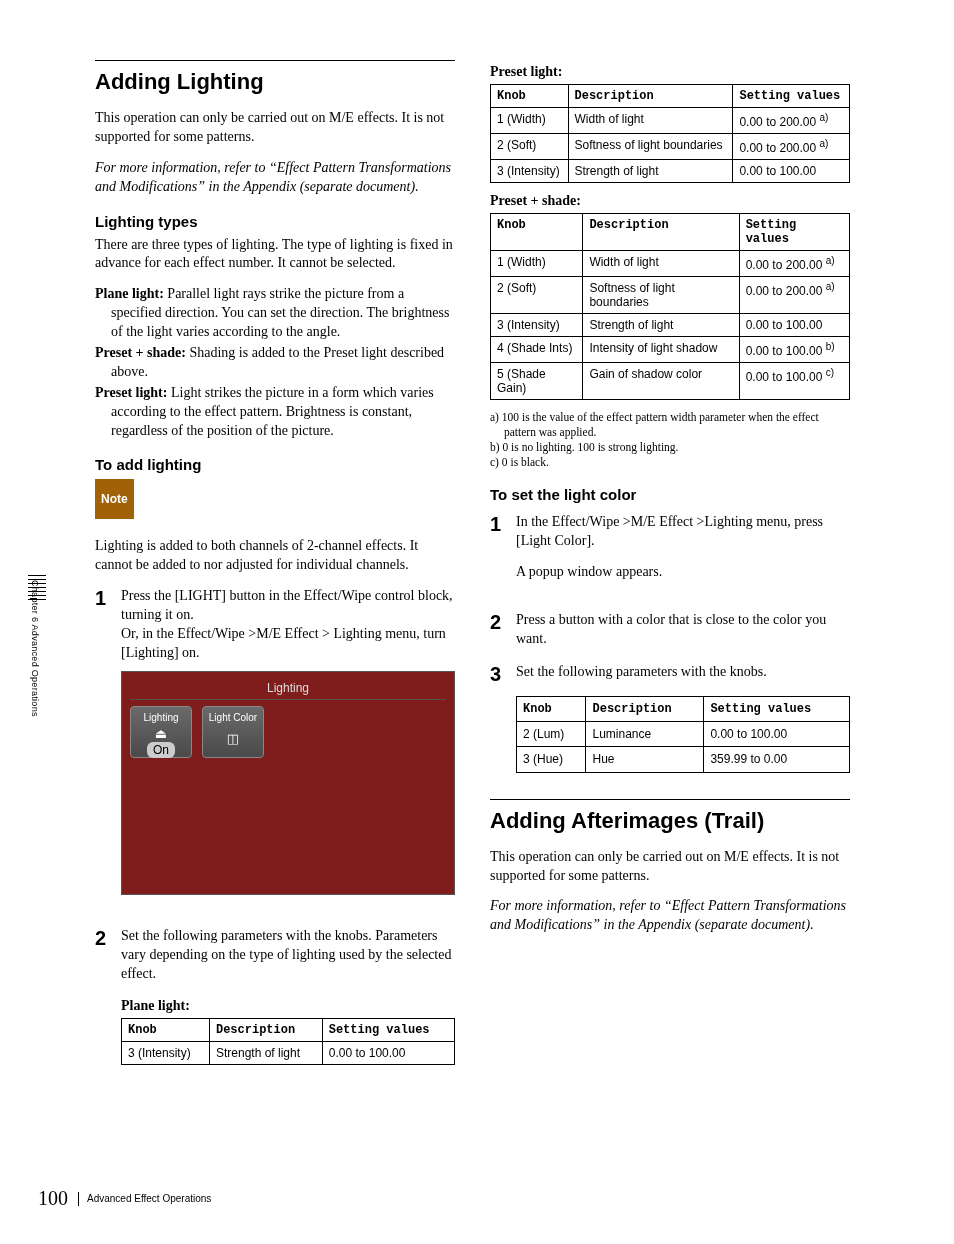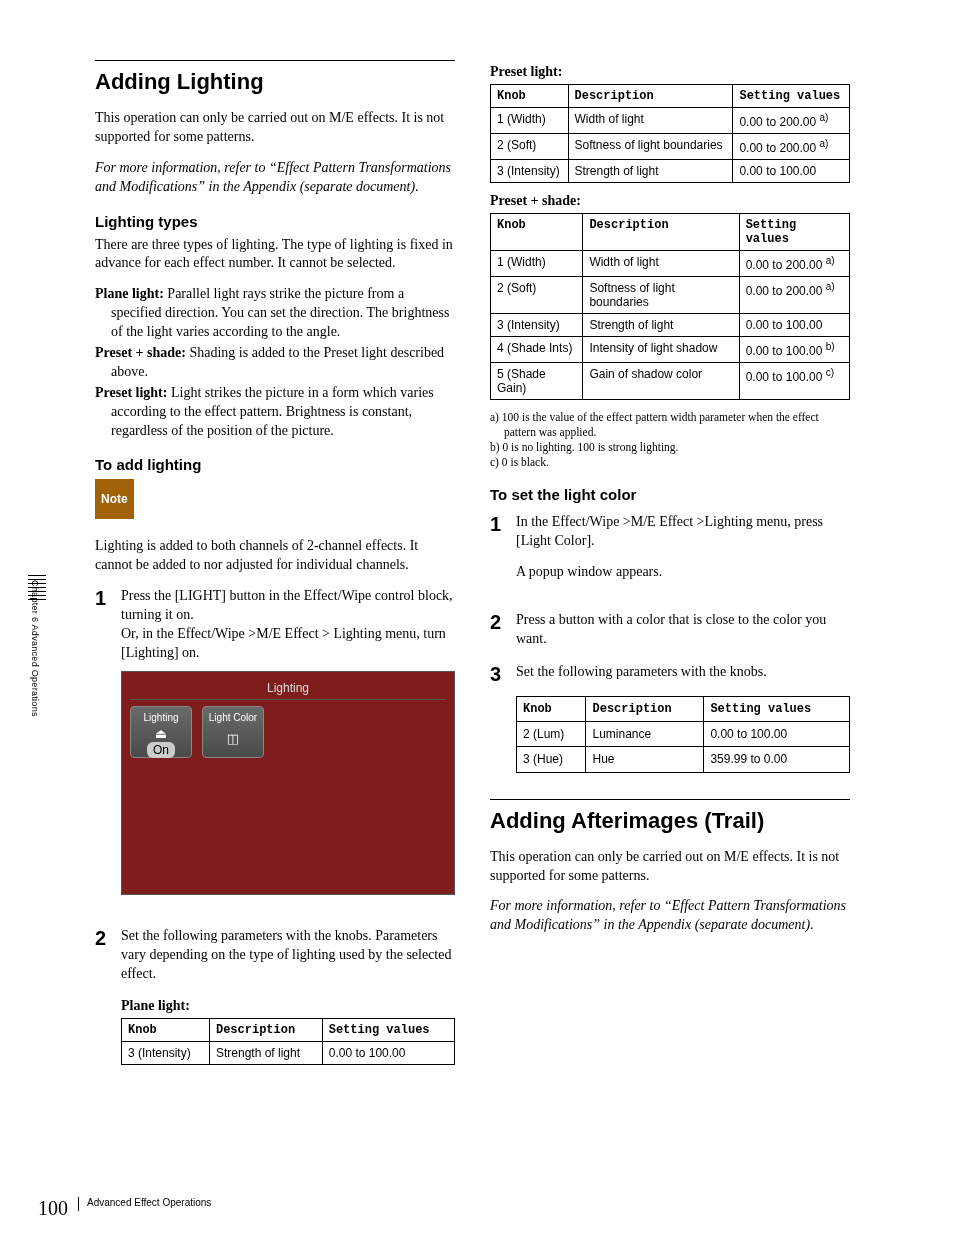--- a/index.html
+++ b/index.html
@@ -196,24 +196,24 @@
     left: 28px;
     top: 575px;
     width: 18px;
     height: 28px;
     background: repeating-linear-gradient(to bottom, #000 0 1px, transparent 1px 4px);
   }
 
   
   .footer {
     position: absolute;
-    bottom: 24px;
+    bottom: 34px;
     left: 38px;
     display: flex;
-    align-items: flex-start;
+    align-items: center;
   }
   .pagenum {
     font-family: "Times New Roman", Times, serif;
     font-size: 20px;
     margin-right: 10px;
   }
   .footerbar {
     width: 1px;
     height: 14px;
     background: #000;

